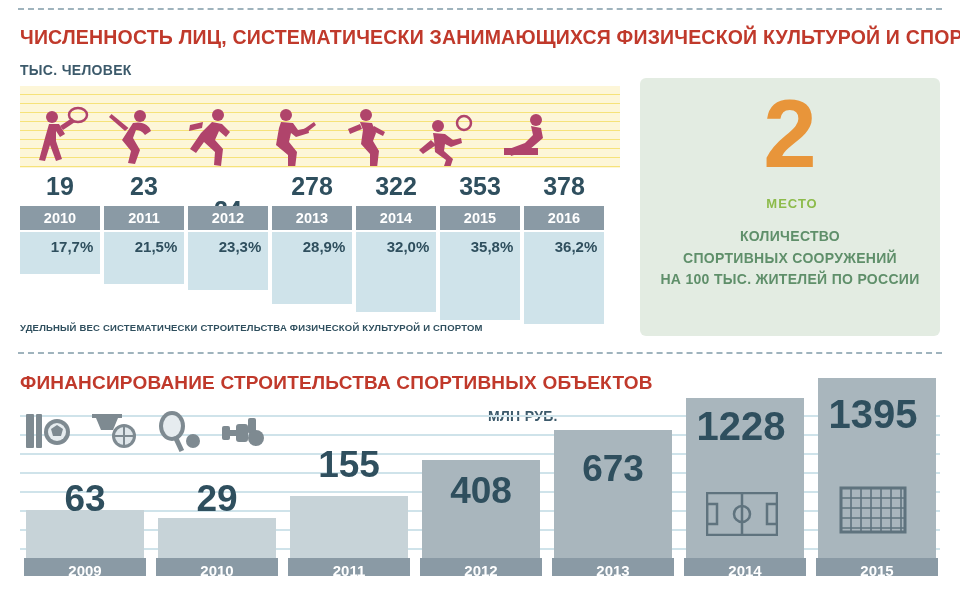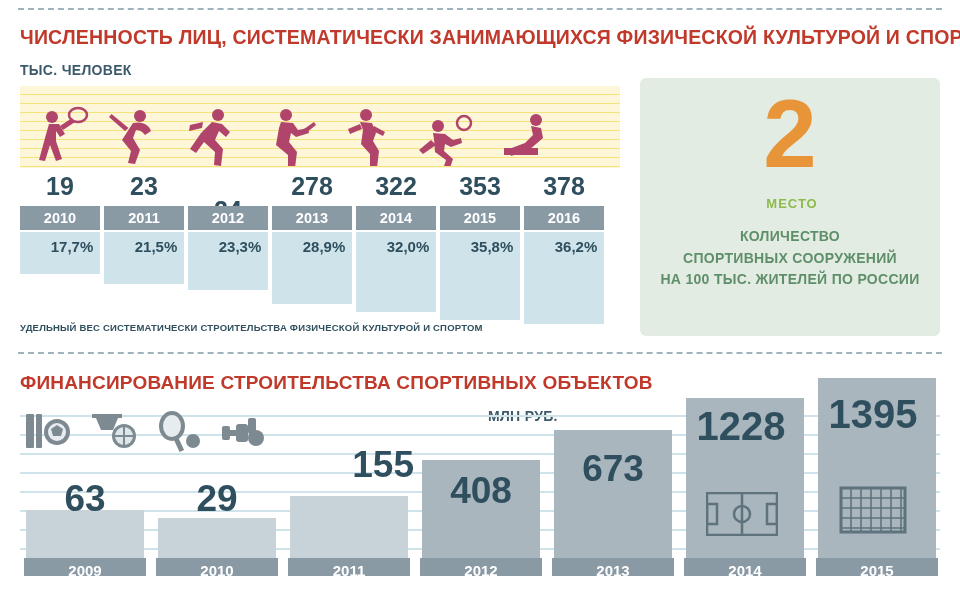--- a/index.html
+++ b/index.html
@@ -275,21 +275,21 @@
   <div class="bbar light" style="left:138px;height:40px;"></div>
   <div class="bbar light" style="left:270px;height:62px;"></div>
   <div class="bbar" style="left:402px;height:98px;"></div>
   <div class="bbar" style="left:534px;height:128px;"></div>
   <div class="bbar" style="left:666px;height:160px;"></div>
   <div class="bbar" style="left:798px;height:180px;"></div>
 </div>
 
 <div class="bval" style="left:20px;top:478px;">63</div>
 <div class="bval" style="left:152px;top:478px;">29</div>
-<div class="bval" style="left:284px;top:444px;text-align:right;">155</div>
+<div class="bval" style="left:284px;top:444px;">155</div>
 <div class="bval" style="left:416px;top:470px;">408</div>
 <div class="bval" style="left:548px;top:448px;">673</div>
 <div class="bval" style="left:676px;top:404px;font-size:40px;">1228</div>
 <div class="bval" style="left:808px;top:392px;font-size:40px;">1395</div>
 
 <div class="sporticons">
   <div class="sporticon">
     <svg width="52" height="46" viewBox="0 0 52 46">
         <g fill="#7e8a91">
       <rect x="2" y="6" width="8" height="34" rx="1"></rect>

